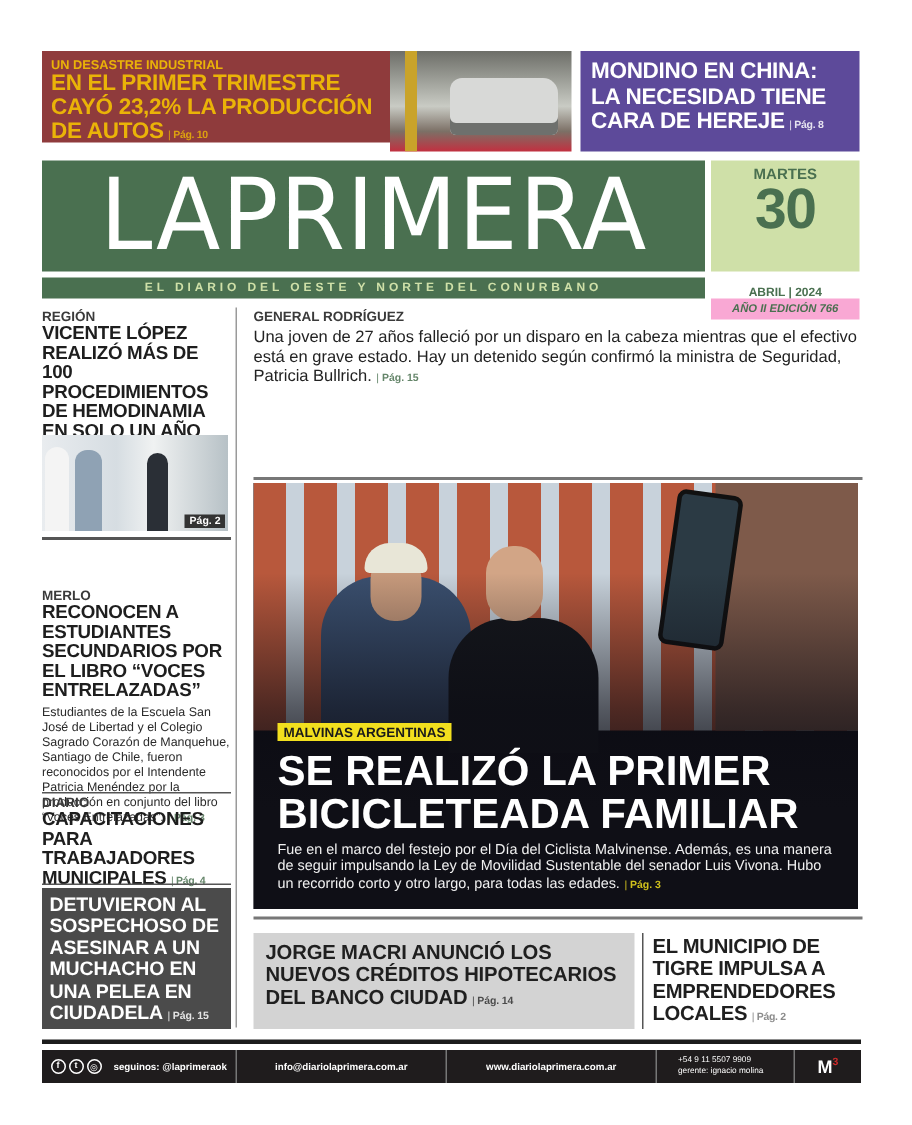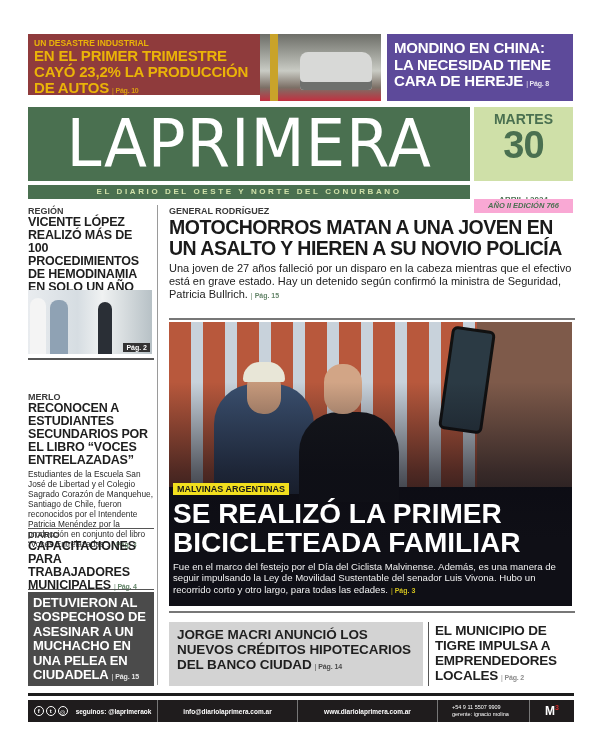--- a/index.html
+++ b/index.html
@@ -19,21 +19,21 @@
   #banner-left-photo .car { position:absolute; left:40px; top:18px; width:72px; height:38px; background:#d8d9d7; border-radius:8px 10px 4px 4px; box-shadow: inset 0 -8px 0 #6e706d; }
   #banner-left-photo .frame { position:absolute; left:10px; top:0; width:8px; height:67px; background:#c9a32a; }
 
   #banner-right { left: 387px; top: 34px; width: 186px; height: 67px; background: #5d4a9a; color: #fff; padding: 6px 7px; }
   #banner-right .head { font-size: 15px; line-height: 16.5px; font-weight: 700; letter-spacing: -0.2px; }
 
   
   #masthead { left: 28px; top: 107px; width: 442px; height: 74px; background: #4a7050; color: #fff; display:flex; align-items:center; justify-content:center; }
   #masthead .logo { font-size: 66px; font-weight: 400; letter-spacing: 1px; line-height: 1; font-family: "DejaVu Sans", sans-serif; transform: scaleX(0.95); }
   #datebox { left: 474px; top: 107px; width: 99px; height: 74px; background: #cfe0a8; color: #4a7050; text-align: center; padding-top: 4px; }
-  #datebox .dow { font-size: 14px; font-weight: 700; }
+  #datebox .dow { font-size: 10px; font-weight: 700; }
   #datebox .day { font-size: 38px; font-weight: 700; line-height: 36px; letter-spacing: -1px; }
   #datebox .my { font-size: 8px; font-weight: 700; margin-top: 32px; }
   #tagline { left: 28px; top: 185px; width: 442px; height: 14px; background: #4a7050; color: #cfe0a8; font-size: 8px; font-weight: 700; letter-spacing: 2.6px; text-align: center; line-height: 14px; }
   #edition { left: 474px; top: 199px; width: 99px; height: 14px; background: #f9a8d4; color: #4a7050; font-size: 7.5px; font-weight: 700; text-align: center; line-height: 14px; font-style: italic; }
 
   
   .kick { font-size: 9px; font-weight: 700; color: #3a3a3a; }
   .lhead { font-size: 12.5px; line-height: 13px; font-weight: 700; color: #1e1e1e; letter-spacing: -0.2px; }
   #col-left-rule { left: 157px; top: 205px; width: 1px; height: 480px; background: #9a9a9a; }
 
@@ -68,21 +68,21 @@
   #hero { left: 169px; top: 322px; width: 403px; height: 284px; background: #0f0f16; overflow: hidden; }
   #hero .bldg { position:absolute; left:0; top:0; width:100%; height:165px; background: repeating-linear-gradient(90deg,#b8583c 0 22px,#c8d2db 22px 34px); }
   #hero .brick { position:absolute; right:0; top:0; width:95px; height:165px; background:#7e5a4a; }
   #hero .shade { position:absolute; left:0; top:60px; width:100%; height:224px; background: linear-gradient(180deg,rgba(10,10,18,0) 0%,rgba(10,10,18,.6) 40%,#0f0f16 70%); }
   #hero .man1 { position:absolute; left:45px; top:62px; width:100px; height:110px; background:#3a4f6e; border-radius:40px 40px 0 0; }
   #hero .face1 { position:absolute; left:78px; top:48px; width:34px; height:44px; background:#c79a7c; border-radius:16px; }
   #hero .helmet { position:absolute; left:74px; top:40px; width:42px; height:20px; background:#e8e6d7; border-radius:20px 20px 4px 4px; }
   #hero .man2 { position:absolute; left:130px; top:90px; width:100px; height:90px; background:#15171c; border-radius:40px 40px 0 0; }
   #hero .face2 { position:absolute; left:155px; top:42px; width:38px; height:50px; background:#d2a586; border-radius:18px; }
   #hero .phone { position:absolute; left:276px; top:6px; width:44px; height:104px; background:#2b3a44; border:3px solid #111; border-radius:6px; transform: rotate(8deg); }
-  #hero .cap { position:absolute; left:0; top:156px; width:100%; padding: 0 4px; }
+  #hero .cap { position:absolute; left:0; top:156px; width:100%; padding: 0 16px; }
   #hero .tag { display:inline-block; background:#f2df1e; color:#1a1a1a; font-size: 9px; font-weight: 700; padding: 1px 4px; }
   #hero .hhead { color:#fff; font-size: 28px; line-height: 29px; font-weight: 700; letter-spacing: 0px; margin-top: 3px; }
   #hero .body { color:#f0f0f0; font-size: 9.6px; line-height: 11.4px; margin-top: 4px; }
   #hero .pag { color:#f2df1e; }
   #rule-m2 { left: 169px; top: 611px; width: 406px; height: 2px; background: #777; }
 
   #box-macri { left: 169px; top: 622px; width: 254px; height: 64px; background: #d3d3d3; padding: 5px 8px; }
   #box-macri .head { font-size: 13.5px; line-height: 15px; font-weight: 700; color: #1f1f1f; letter-spacing: -0.1px; }
   #box-macri .pag { color:#333; }
   #rule-m3 { left: 428px; top: 622px; width: 1px; height: 64px; background: #555; }
@@ -153,21 +153,20 @@
   <div class="lhead"><span>CAPACITACIONES PARA TRABAJADORES MUNICIPALES</span><span class="pag">Pág. 4</span></div>
 </div>
 <div id="rule-l3" class="abs"></div>
 
 <div id="box-ciudadela" class="abs">
   <div class="head"><span>DETUVIERON AL SOSPECHOSO DE ASESINAR A UN MUCHACHO EN UNA PELEA EN CIUDADELA</span><span class="pag">Pág. 15</span></div>
 </div>
 
 <div id="main-top" class="abs">
   <div class="kick">GENERAL RODRÍGUEZ</div>
-  <div class="mhead">MOTOCHORROS MATAN A UNA JOVEN EN UN ASALTO Y HIEREN A SU NOVIO POLICÍA</div>
   <div class="body"><span>Una joven de 27 años falleció por un disparo en la cabeza mientras que el efectivo está en grave estado. Hay un detenido según confirmó la ministra de Seguridad, Patricia Bullrich.</span><span class="pag">Pág. 15</span></div>
 </div>
 <div id="rule-m1" class="abs"></div>
 
 <div id="hero" class="abs">
   <div class="bldg"></div>
   <div class="brick"></div>
   <div class="man1"></div>
     <div class="face1"></div>
     <div class="helmet"></div>

